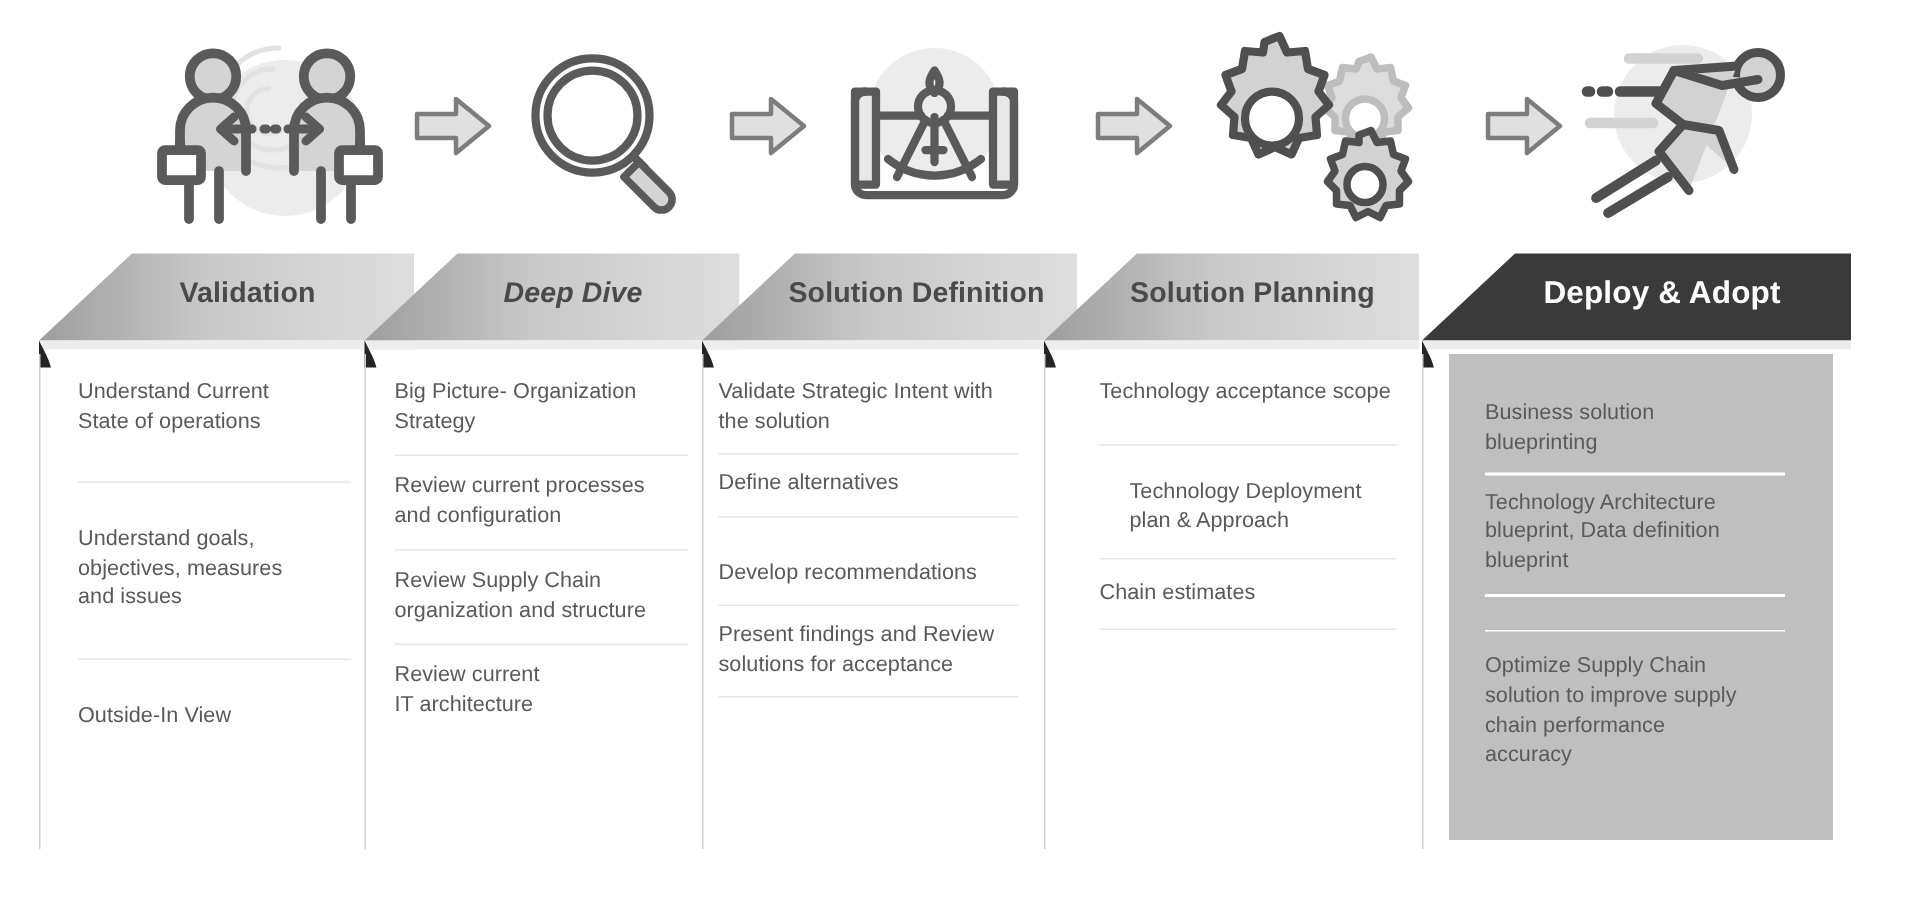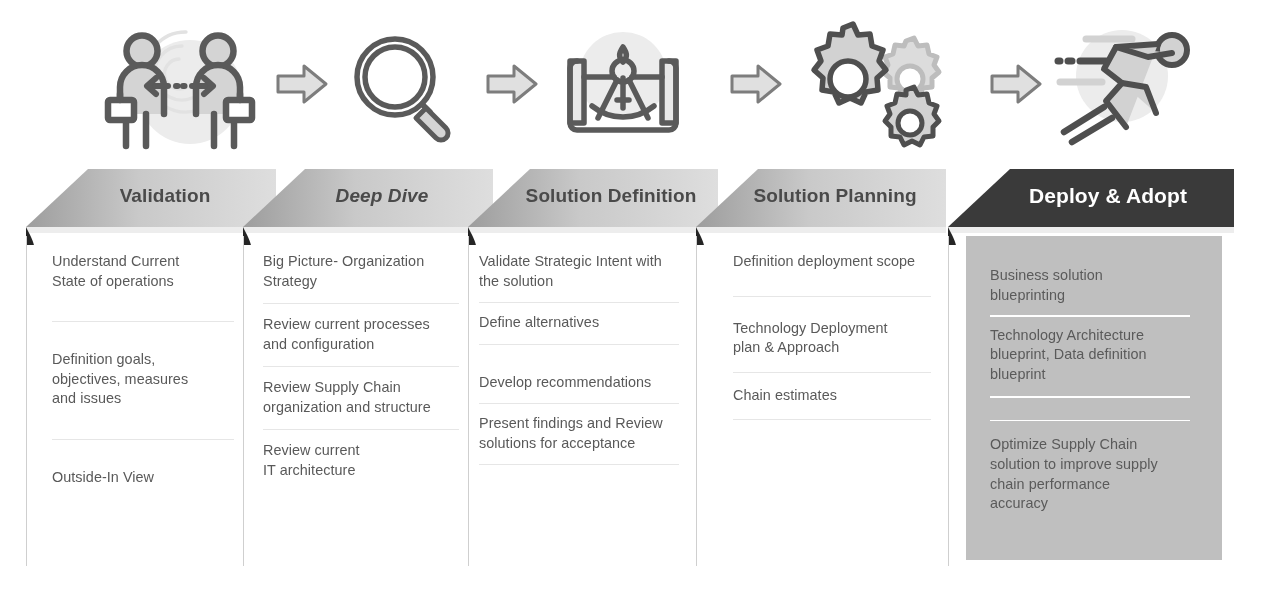--- a/index.html
+++ b/index.html
@@ -260,21 +260,21 @@
   <div class="col-rule" style="left:468px;top:236px;height:330px;"></div>
   <div class="col-rule" style="left:696px;top:236px;height:330px;"></div>
   <div class="col-rule" style="left:948px;top:236px;height:330px;"></div>
 
   <div class="panel-bg" style="left:966px;top:236px;width:256px;height:324px;"></div>
 
   <div class="col" style="left:52px;width:182px;">
     <div class="col-item" style="white-space:pre-line;">Understand Current
 State of operations</div>
     <div class="col-div" style="margin:30px 0 28px;"></div>
-    <div class="col-item" style="white-space:pre-line;">Definition goals,
+    <div class="col-item" style="white-space:pre-line;">Understand goals,
 objectives, measures
 and issues</div>
     <div class="col-div" style="margin:30px 0 28px;"></div>
     <div class="col-item" style="white-space:pre-line;">Outside-In View</div>
   </div>
 
   <div class="col" style="left:263px;width:196px;">
     <div class="col-item" style="white-space:pre-line;">Big Picture- Organization
 Strategy</div>
     <div class="col-div" style="margin:12px 0 11px;"></div>
@@ -295,23 +295,23 @@
     <div class="col-item" style="white-space:pre-line;">Define alternatives</div>
     <div class="col-div" style="margin:11px 0 10px;"></div>
     <div class="col-item" style="white-space:pre-line;margin-top:28px;">Develop recommendations</div>
     <div class="col-div" style="margin:11px 0 10px;"></div>
     <div class="col-item" style="white-space:pre-line;">Present findings and Review
 solutions  for  acceptance</div>
     <div class="col-div" style="margin:11px 0 0;"></div>
   </div>
 
   <div class="col" style="left:733px;width:198px;">
-    <div class="col-item" style="white-space:pre-line;">Definition deployment scope</div>
+    <div class="col-item" style="white-space:pre-line;">Technology acceptance scope</div>
     <div class="col-div" style="margin:24px 0 22px;"></div>
-    <div class="col-item" style="white-space:pre-line;">Technology  Deployment
+    <div class="col-item" style="white-space:pre-line;margin-left:20px;">Technology  Deployment
 plan &amp; Approach</div>
     <div class="col-div" style="margin:14px 0 13px;"></div>
     <div class="col-item" style="white-space:pre-line;">Chain estimates</div>
     <div class="col-div" style="margin:14px 0 0;"></div>
   </div>
 
   <div class="col highlight" style="left:990px;width:200px;top:266px;">
     <div class="col-item" style="white-space:pre-line;">Business solution
 blueprinting</div>
     <div class="col-div" style="margin:10px 0 9px;"></div>

